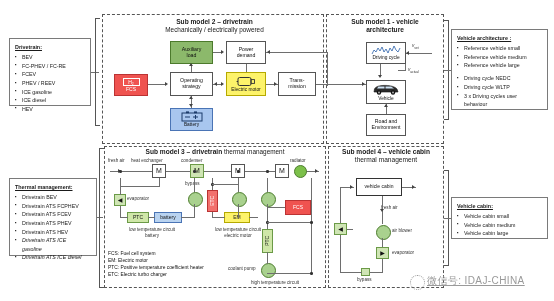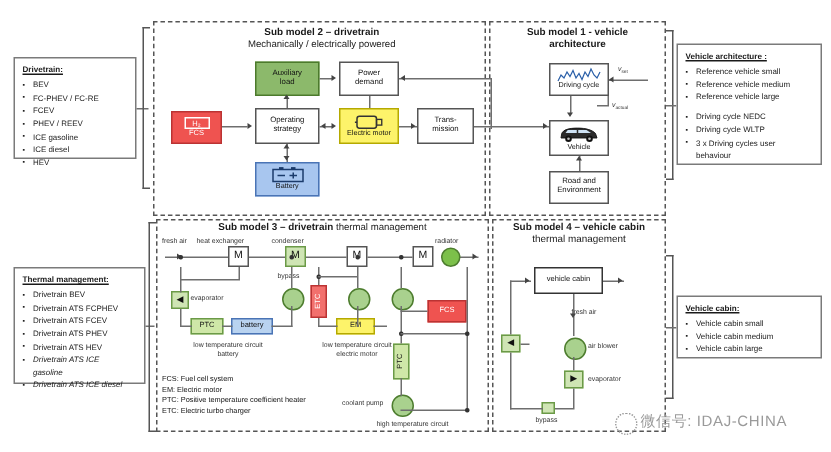--- a/index.html
+++ b/index.html
@@ -362,13 +362,13 @@
 <div class="ln lnv" style="left:340px;top:235px;height:38px;"></div>
 <div class="ln lnh" style="left:340px;top:272px;width:22px;"></div>
 <div class="ln lnv" style="left:382px;top:196px;height:28px;"></div>
 <div class="arw ar-d" style="left:380px;top:209px;"></div>
 <div class="ln lnv" style="left:382px;top:238px;height:9px;"></div>
 <div class="ln lnv" style="left:382px;top:259px;height:13px;"></div>
 <div class="ln lnh" style="left:370px;top:272px;width:13px;"></div>
 <div class="ln lnh" style="left:347px;top:229px;width:6px;"></div>
 
 <div class="wmic" style="left:410px;top:275px;"></div>
-<div class="wm" style="left:427px;top:274px;">微信号: IDAJ-CHINA</div>
+<div class="wm" style="left:427px;top:274px;text-decoration:underline;">微信号: IDAJ-CHINA</div>
 
 </body></html>

